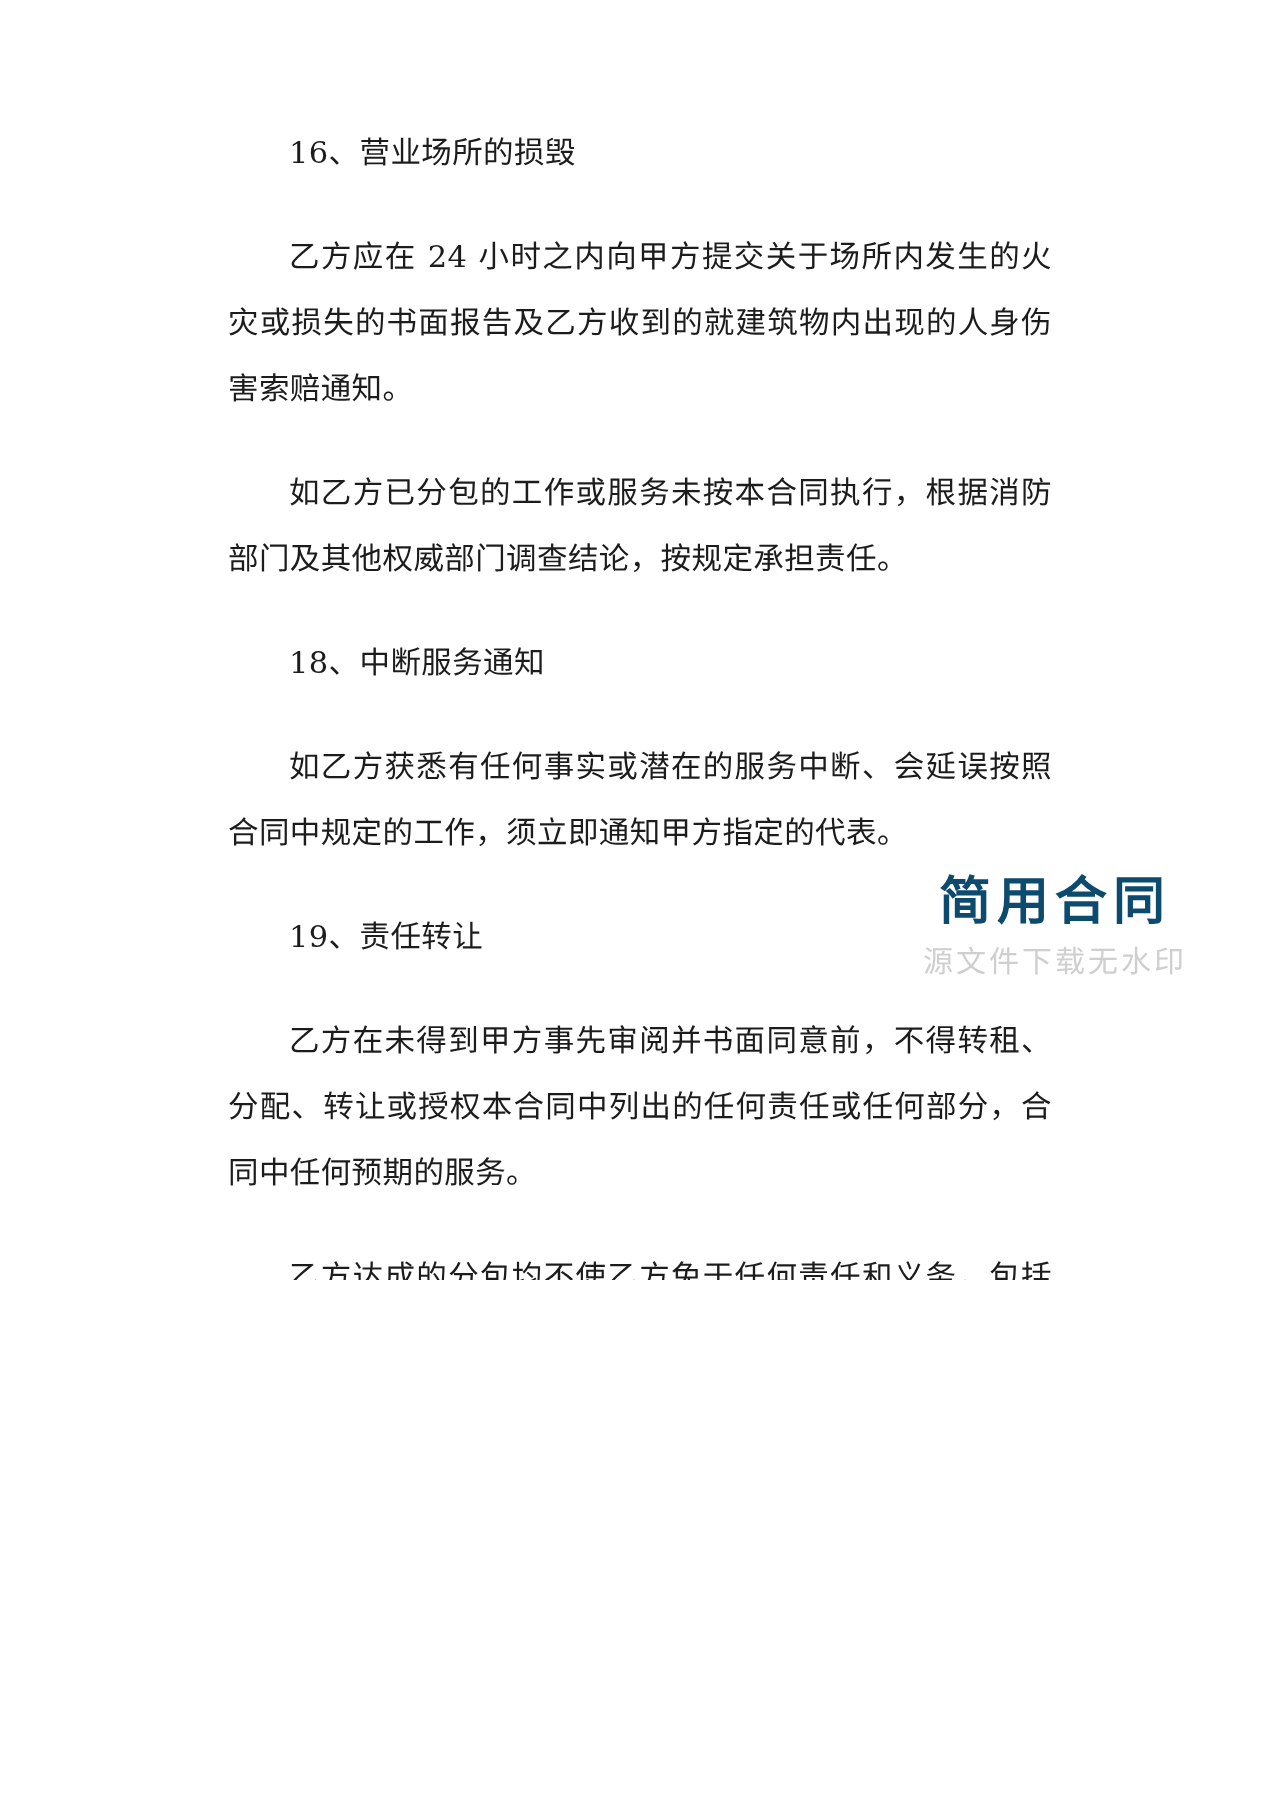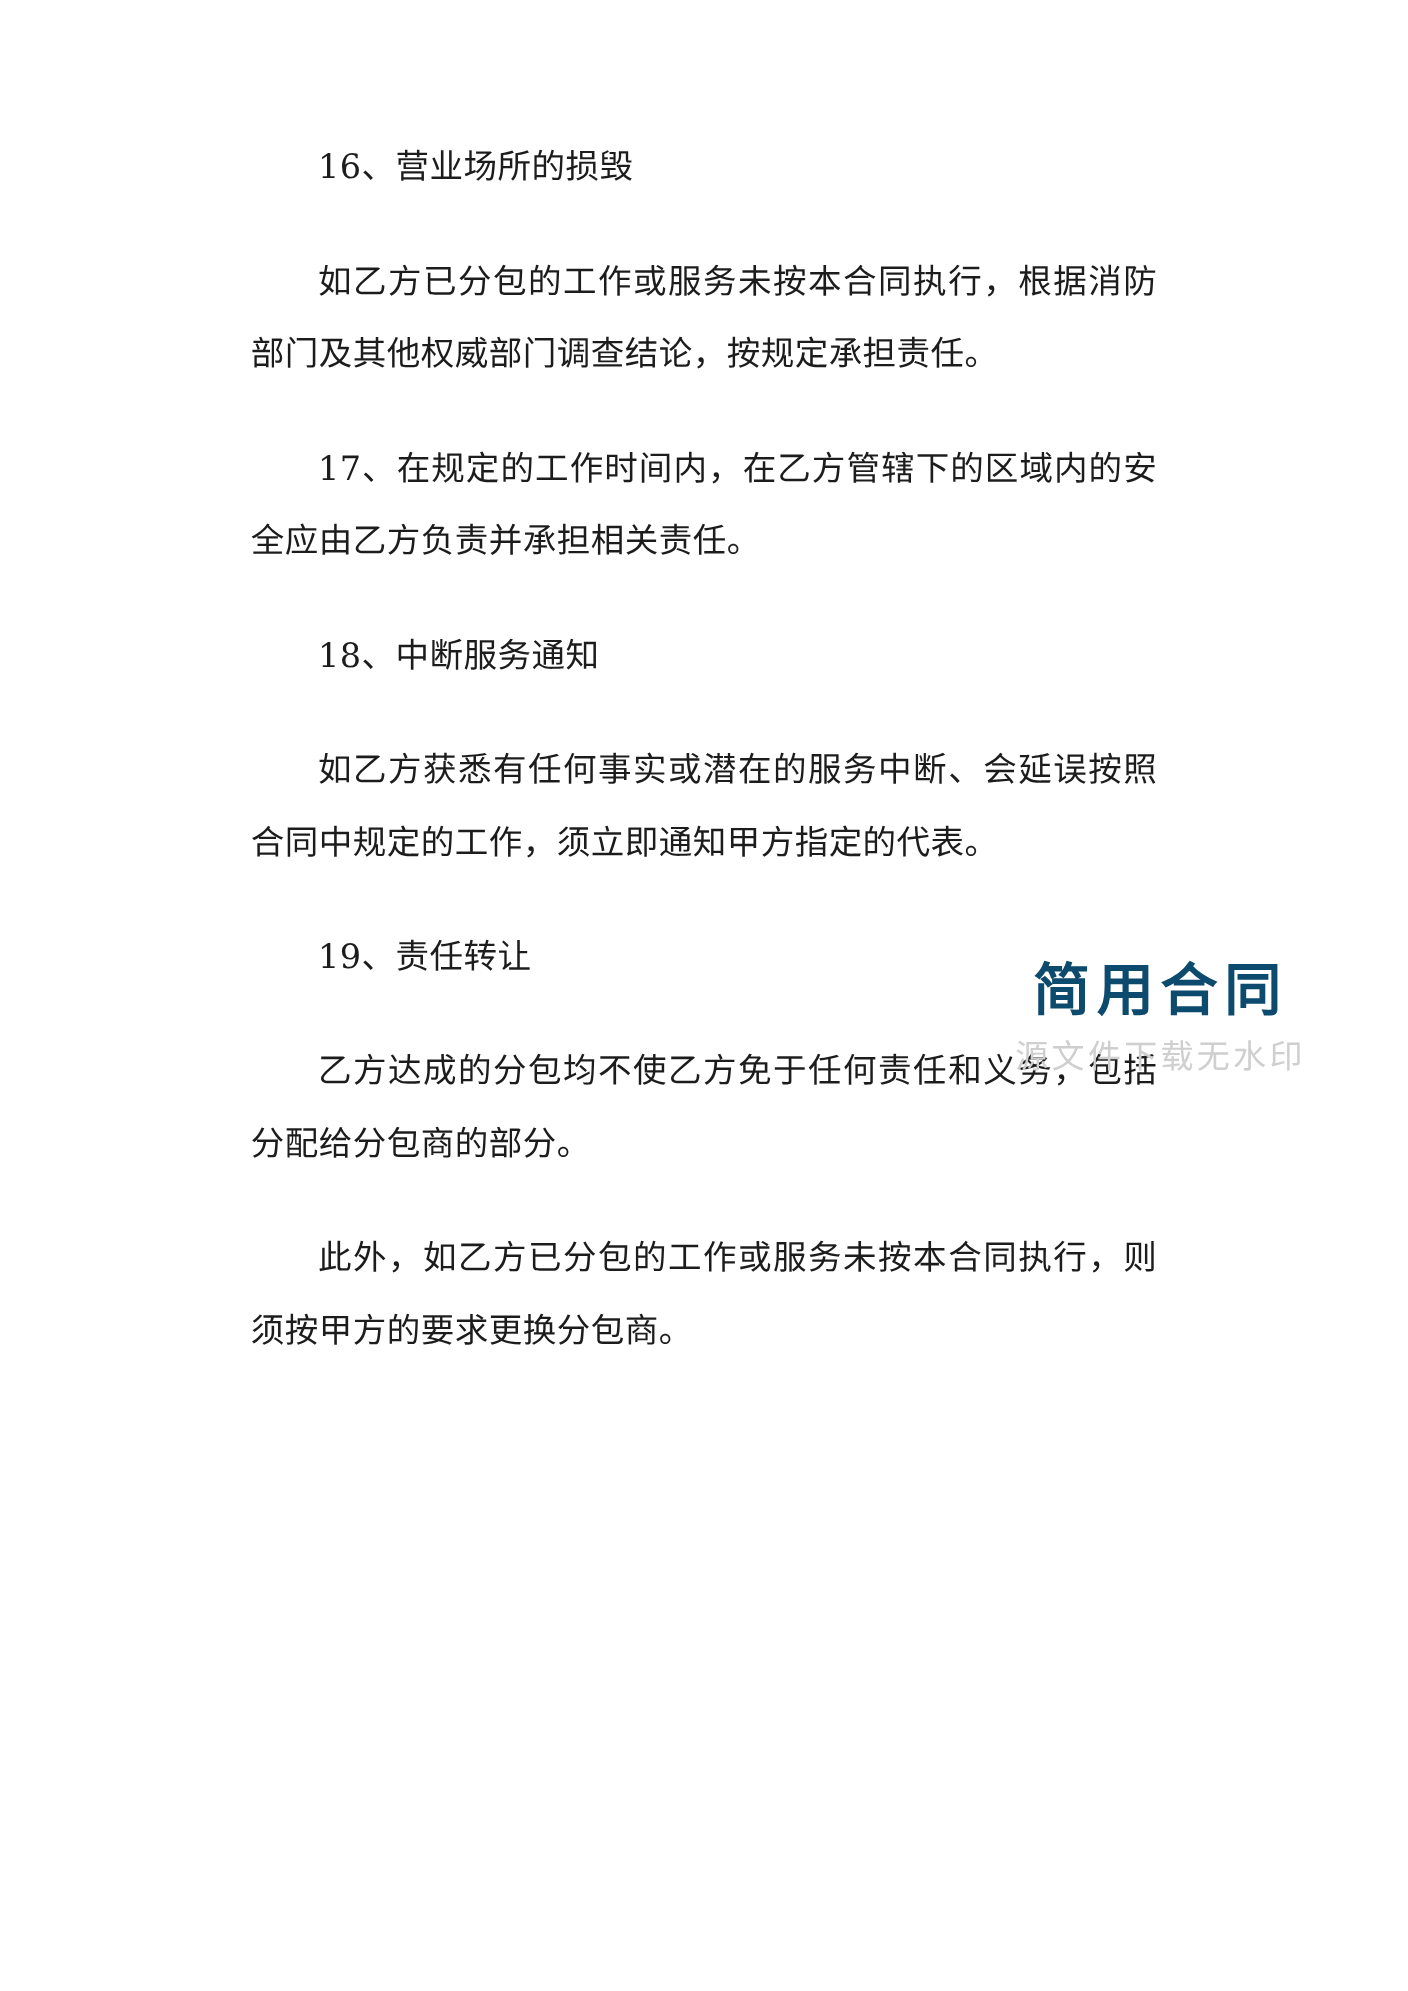--- a/index.html
+++ b/index.html
@@ -80,25 +80,26 @@
     white-space: nowrap;
   }
 </style>
 </head>
 <body>
 
 <div class="page" style="background: rgb(255, 255, 255);">
 
   <div class="doc-body" style="color: rgb(28, 28, 28);">
     <p class="para heading">16、营业场所的损毁</p>
+    <p class="para">乙方应在 24 小时之内向甲方提交关于场所内发生的火灾或损失的书面报告及乙方收到的就建筑物内出现的人身伤害索赔通知。</p>
     <p class="para">如乙方已分包的工作或服务未按本合同执行，根据消防部门及其他权威部门调查结论，按规定承担责任。</p>
-    <p class="para">17、在规定的工作时间内，在乙方管辖下的区域内的安全应由乙方负责并承担相关责任。</p>
     <p class="para heading">18、中断服务通知</p>
     <p class="para">如乙方获悉有任何事实或潜在的服务中断、会延误按照合同中规定的工作，须立即通知甲方指定的代表。</p>
     <p class="para heading">19、责任转让</p>
+    <p class="para">乙方在未得到甲方事先审阅并书面同意前，不得转租、分配、转让或授权本合同中列出的任何责任或任何部分，合同中任何预期的服务。</p>
     <p class="para">乙方达成的分包均不使乙方免于任何责任和义务，包括分配给分包商的部分。</p>
     <p class="para">此外，如乙方已分包的工作或服务未按本合同执行，则须按甲方的要求更换分包商。</p>
   </div>
 
   <div class="watermark">
     <div class="watermark-title" style="color: #0c4a6e;">简用合同</div>
     <div class="watermark-sub" style="color: rgb(207, 207, 207);">源文件下载无水印</div>
   </div>
 
 </div>

